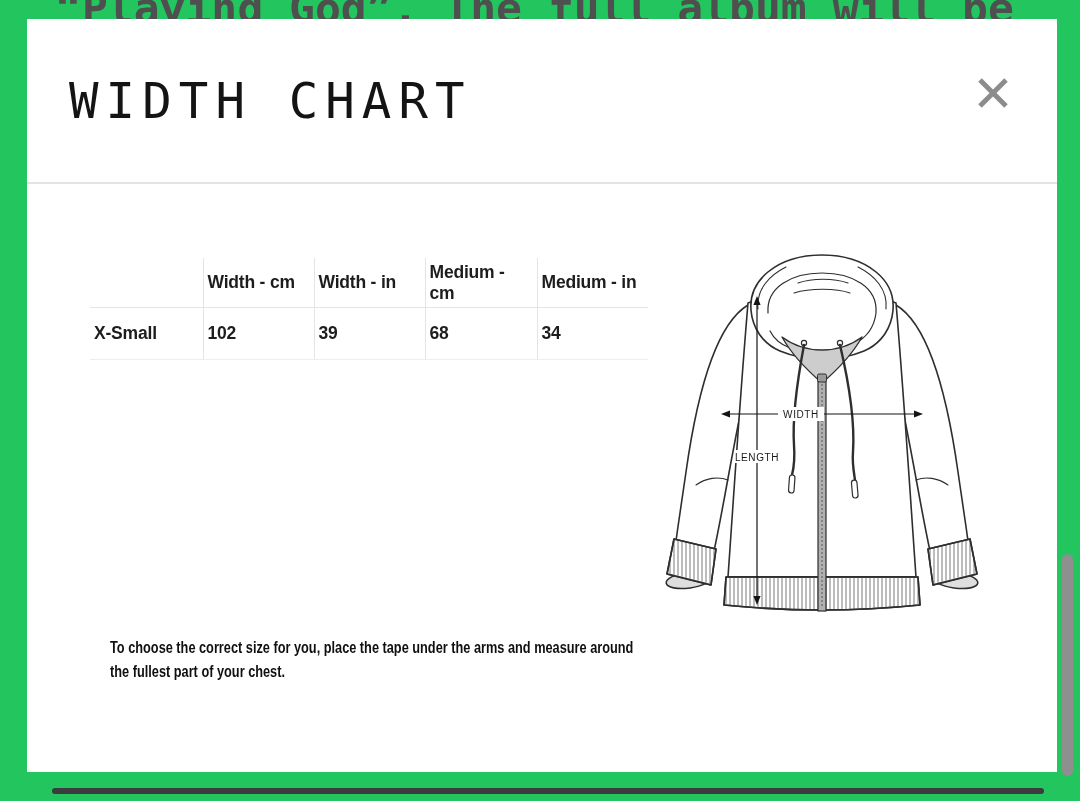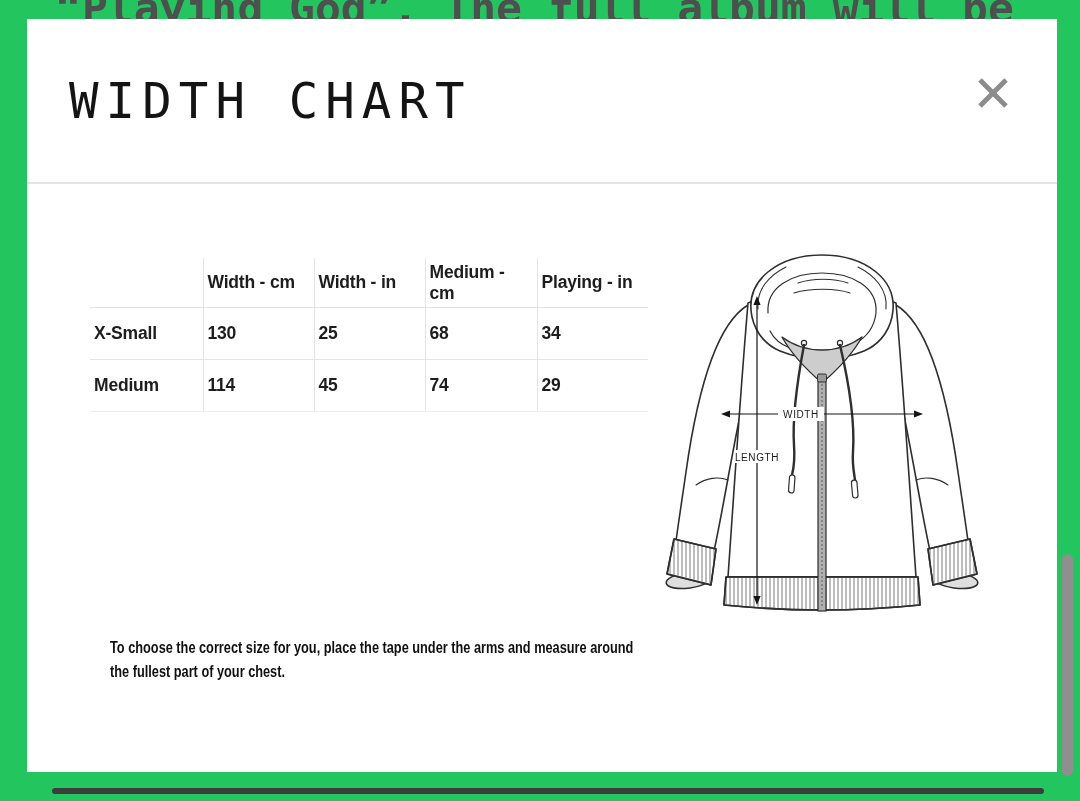--- a/index.html
+++ b/index.html
@@ -73,37 +73,30 @@
           <col style="width:111px">
         <col style="width:112px">
           <col style="width:111px">
       </colgroup>
       <thead>
         <tr>
           <th></th>
           <th>Width - cm</th>
           <th>Width - in</th>
           <th>Medium - cm</th>
-          <th>Playing - in</th>
+          <th>Medium - in</th>
         </tr>
       </thead>
       <tbody>
         <tr>
           <td>X-Small</td>
-          <td>130</td>
-          <td>25</td>
+          <td>102</td>
+          <td>39</td>
           <td>68</td>
           <td>34</td>
-        </tr>
-        <tr>
-          <td>Medium</td>
-          <td>114</td>
-          <td>45</td>
-          <td>74</td>
-          <td>29</td>
         </tr>
       </tbody>
     </table>
 
     <div class="size-note">
       <div>To choose the correct size for you, place the tape under the arms and measure around</div>
       <div>the fullest part of your chest.</div>
     </div>
 
     <div class="hoodie-wrap">

